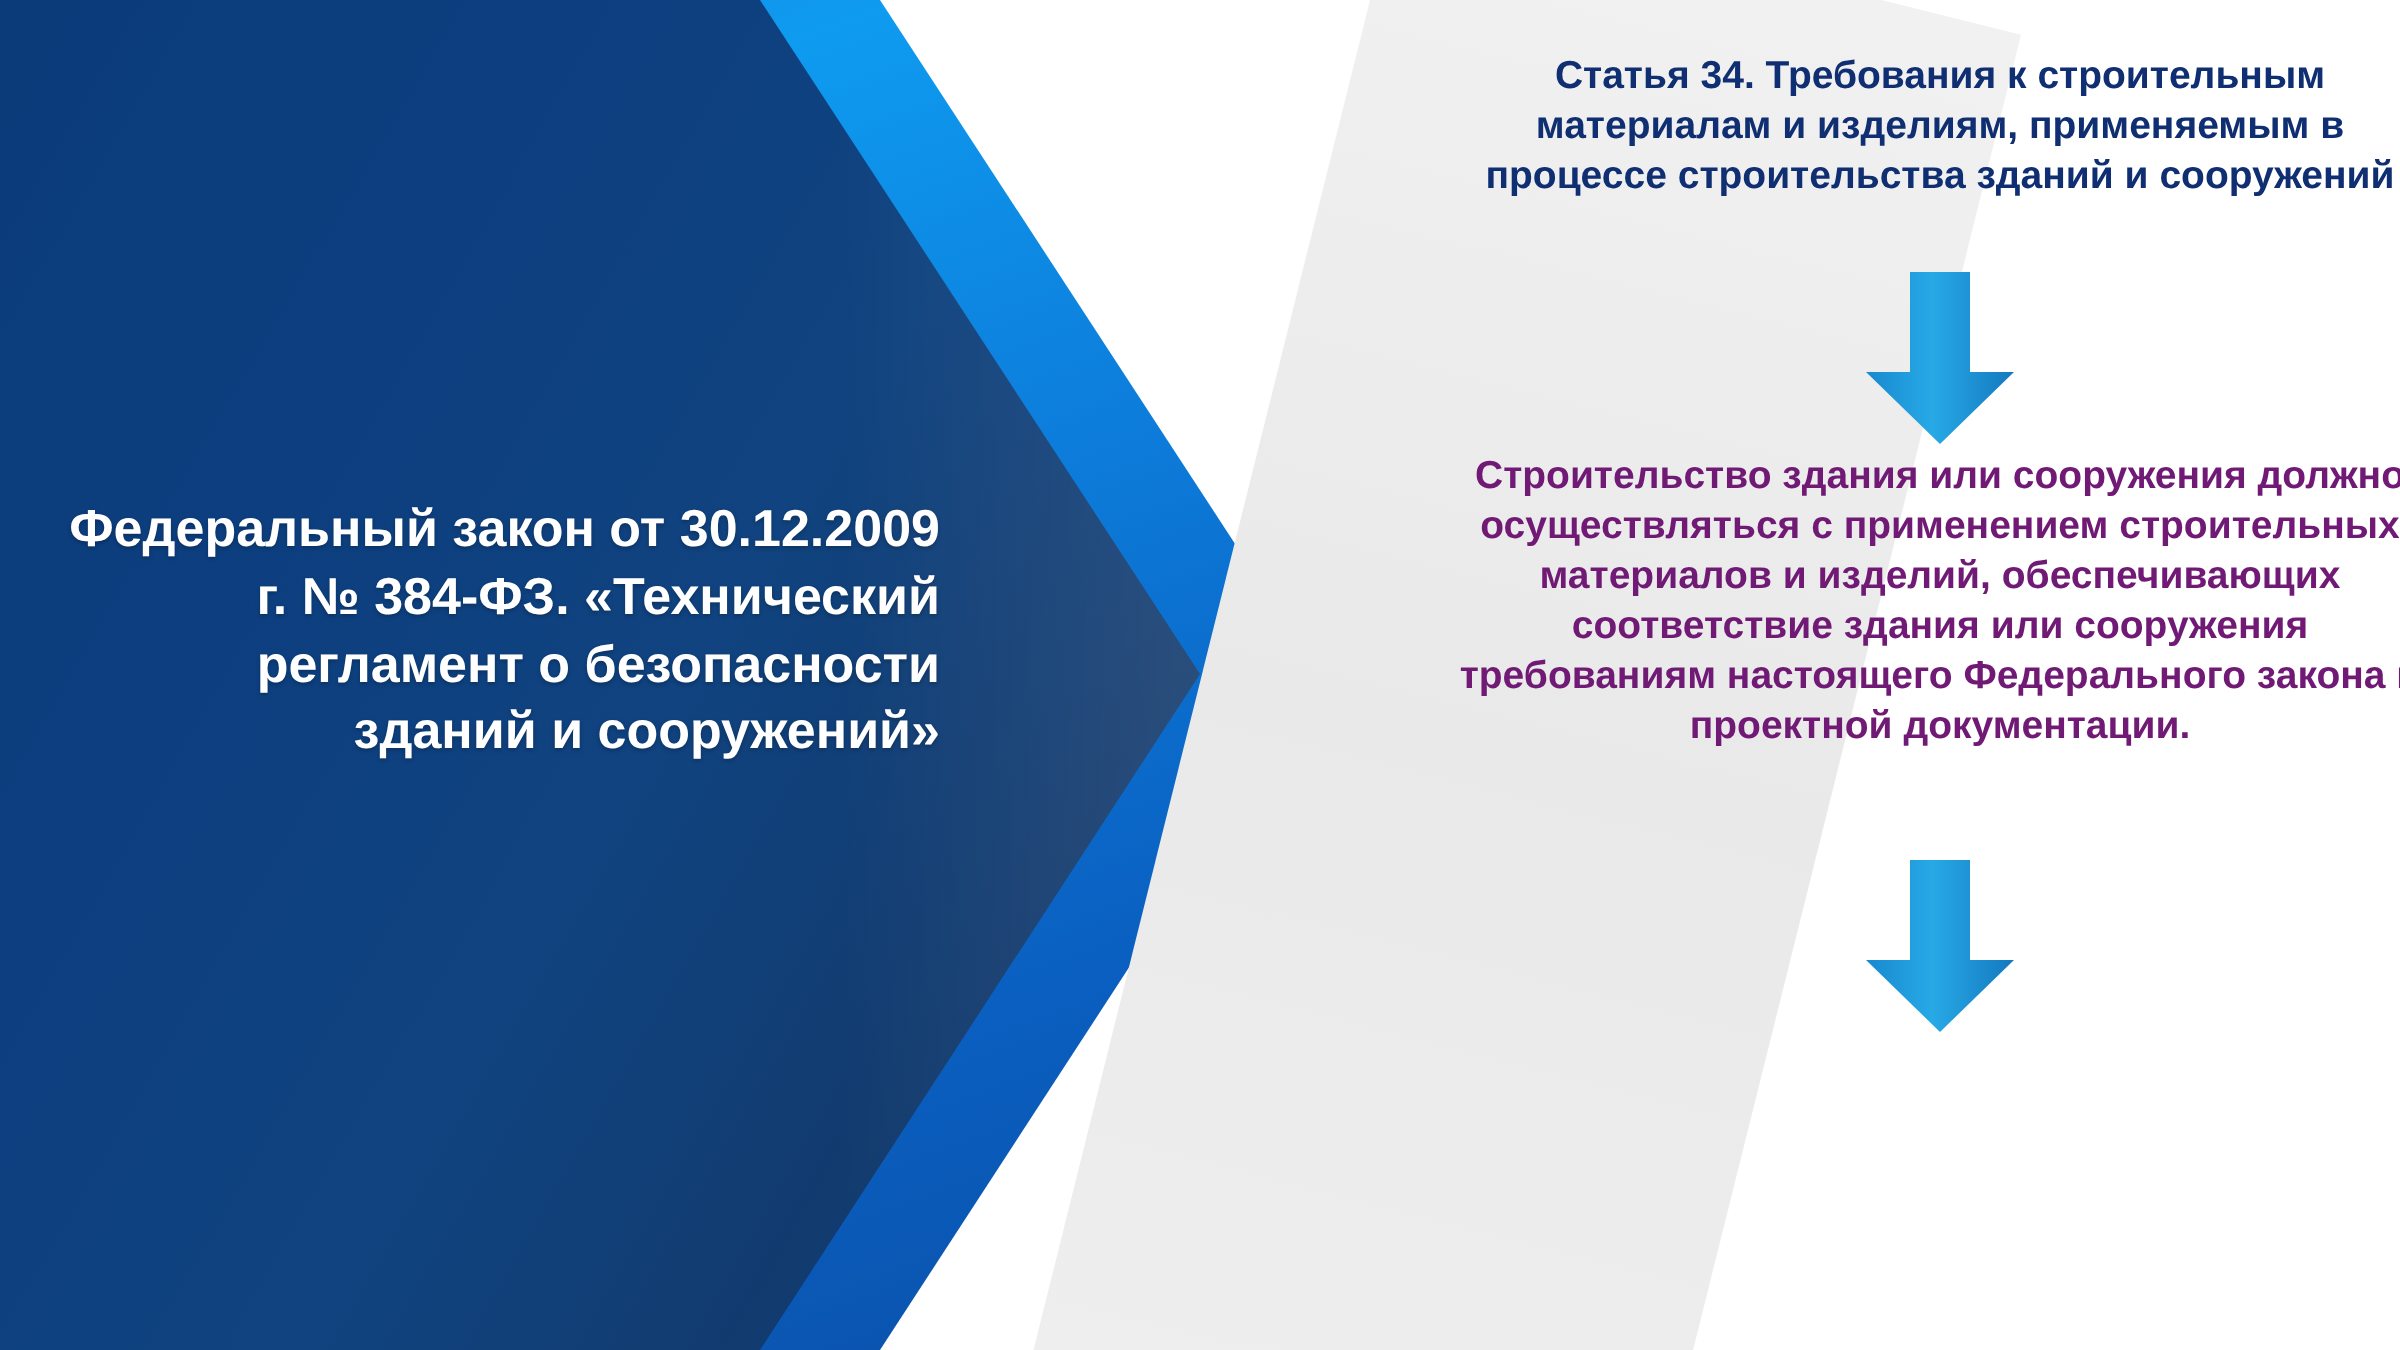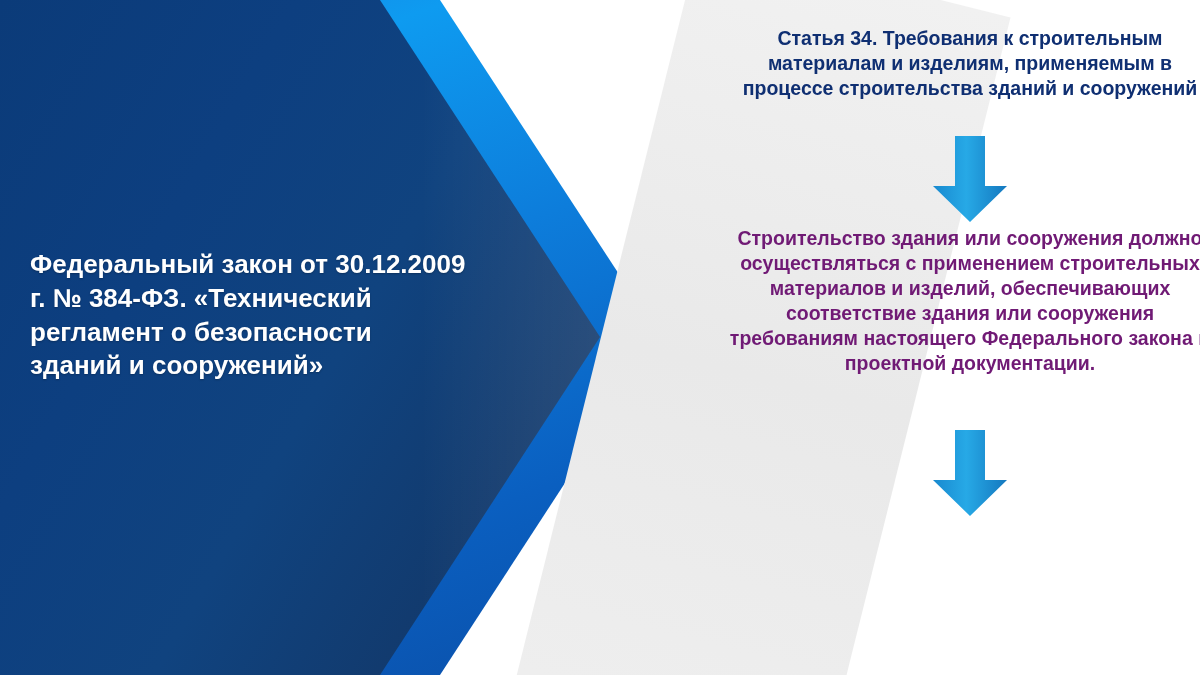--- a/index.html
+++ b/index.html
@@ -56,21 +56,21 @@
 
   .left-title {
     position: absolute;
     left: 30px;
     top: 248px;
     width: 440px;
     color: #ffffff;
     font-size: 26px;
     font-weight: bold;
     line-height: 1.30;
-    text-align: left;
+    text-align: right;
     text-shadow: 0 1px 2px rgba(0,0,0,0.25);
   }
 
   
   .faint-band {
     position: absolute;
     left: 700px;
     top: -60px;
     width: 320px;
     height: 820px;

